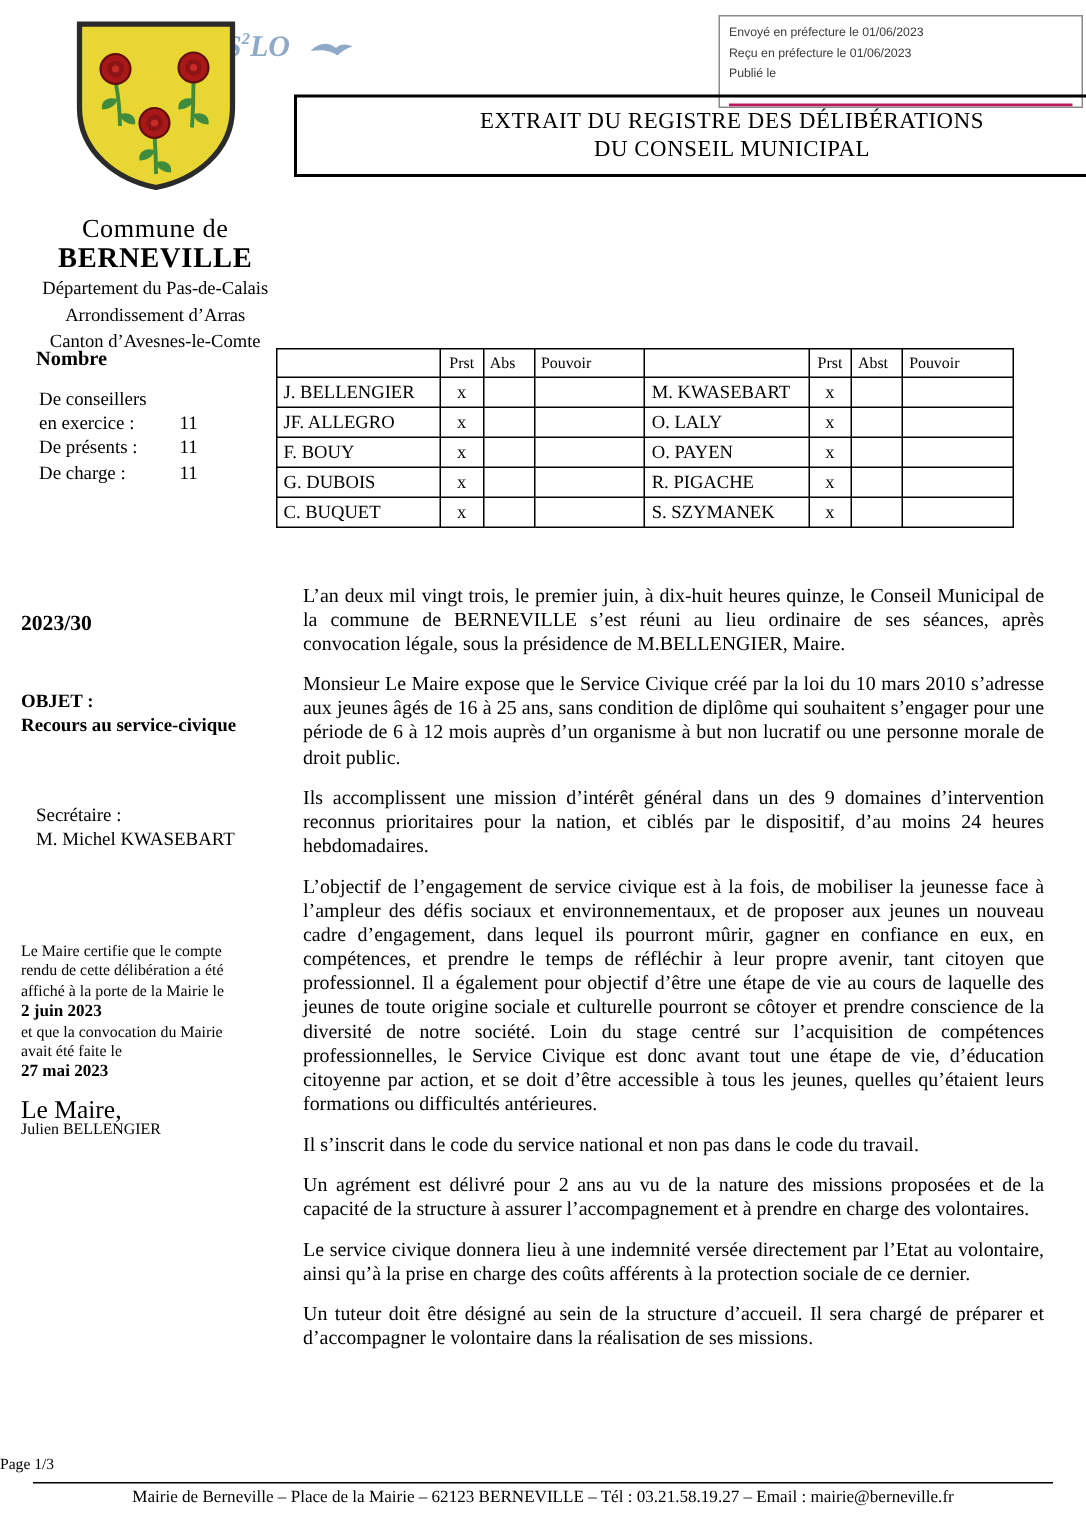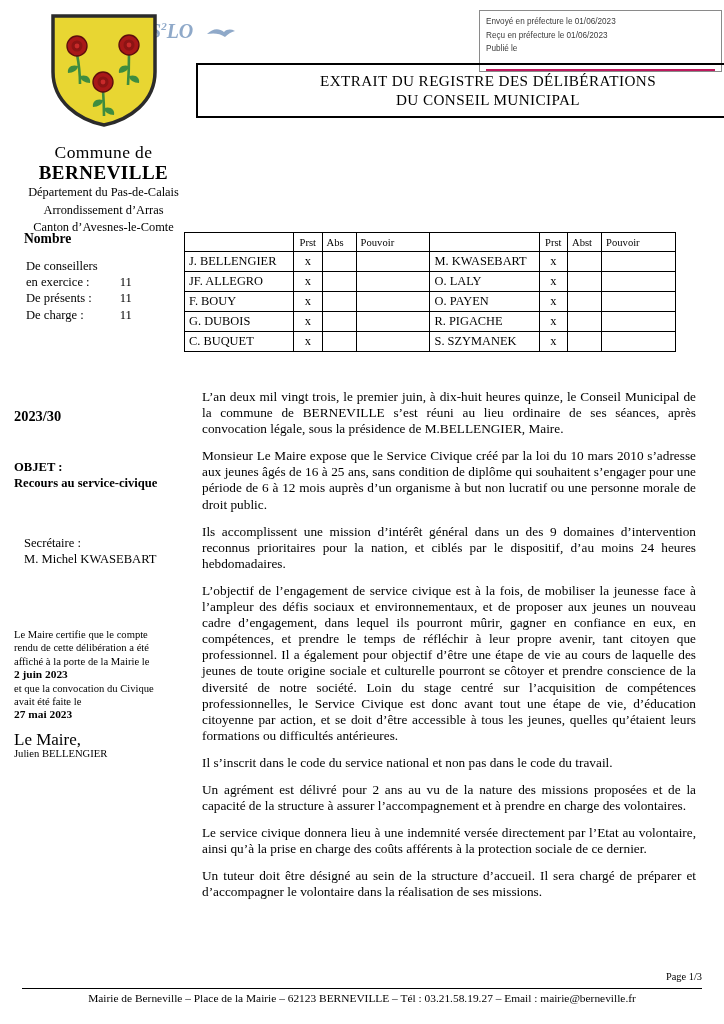--- a/index.html
+++ b/index.html
@@ -216,21 +216,20 @@
     line-height: 16.1px;
     text-align: justify;
   }
   .body p { margin: 0 0 11px 0; }
 
   
   .page-num {
     position: absolute;
     left: 0; right: 22px;
     top: 971px;
-    text-align: right;
     font-size: 10.4px;
   }
   .footer-rule {
     position: absolute;
     left: 22px;
     top: 988px;
     width: 680px;
     border-top: 1px solid #000000;
   }
   .footer {
@@ -337,21 +336,21 @@
   <div class="secretaire">
     <div>Secrétaire :</div>
     <div>M. Michel KWASEBART</div>
   </div>
 
   <div class="certif">
     <div>Le Maire certifie que le compte</div>
     <div>rendu de cette délibération a  été</div>
     <div>affiché à  la  porte  de  la  Mairie  le</div>
     <div class="b">2 juin 2023</div>
-    <div>et  que  la convocation  du  Civique</div>
+    <div>et  que  la convocation  du  Mairie</div>
     <div>avait  été  faite  le</div>
     <div class="b">27 mai 2023</div>
     <div class="maire">Le Maire,</div>
     <div>Julien BELLENGIER</div>
   </div>
 
   <table class="att">
     <tbody>
         <tr>
       <th class="w-name"></th>

